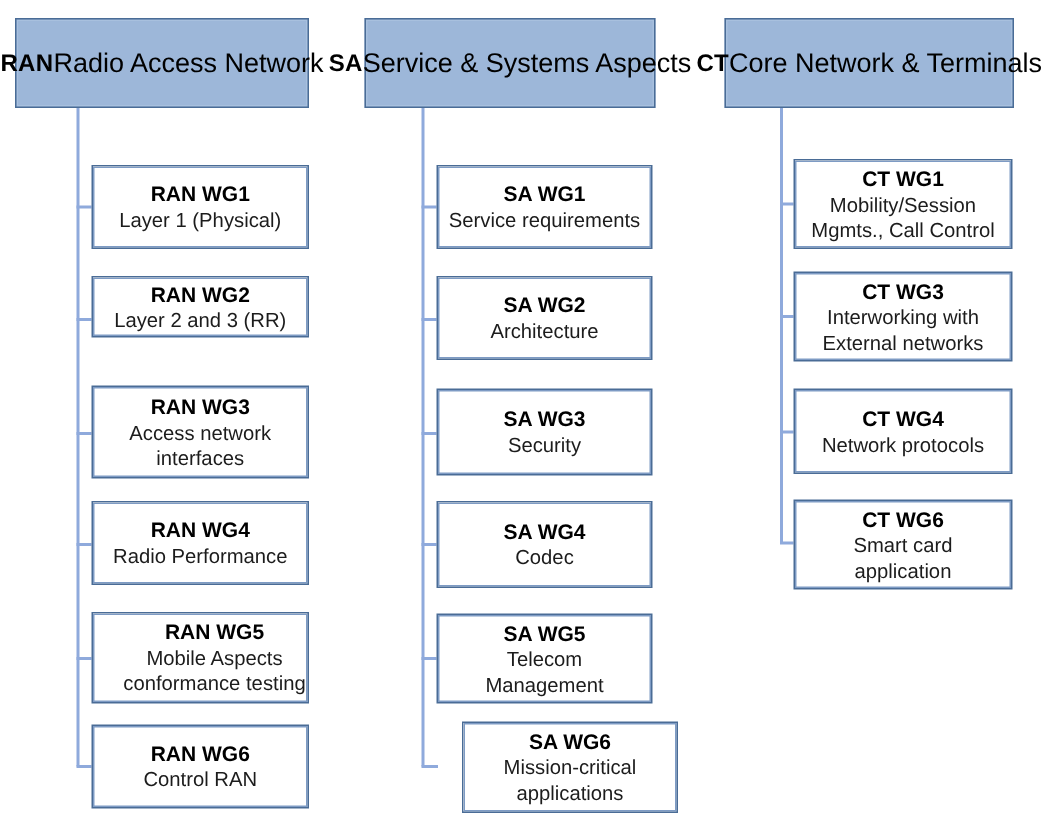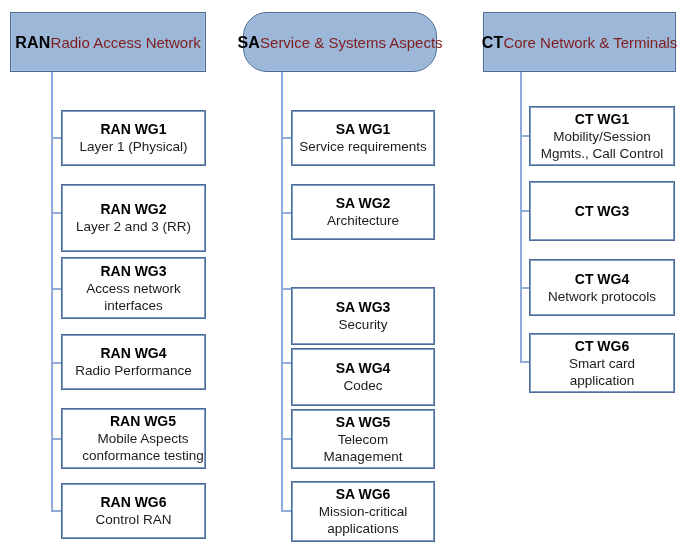--- a/index.html
+++ b/index.html
@@ -50,23 +50,23 @@
     text-align: center;
   }
   .header-title {
     font-weight: bold;
     font-size: 16px;
     line-height: 19px;
     color: #000000;
     letter-spacing: 0.2px;
   }
   .header-sub {
-    font-size: 15px;
+    font-size: 18px;
     line-height: 17px;
-    color: #7f1d1d;
+    color: #000000;
     margin-top: 1px;
     white-space: nowrap;
   }
   .wg-box {
     position: absolute;
     box-sizing: border-box;
     background: #ffffff;
     border: 1px solid #4A6C96;
     box-shadow: inset 0 0 0 1px #7E9BC4;
     display: flex;
@@ -106,21 +106,21 @@
 
     <div class="trunk" style="left:51px; top:72px; height:439px;"></div>
 
     <div class="stub" style="left:51px; top:137px; width:11px;"></div>
     <div class="wg-box" style="left:61px; top:110px; width:145px; height:56px;">
       <div class="wg-title">RAN WG1</div>
       <div class="wg-desc">Layer 1 (Physical)</div>
     </div>
 
     <div class="stub" style="left:51px; top:212px; width:11px;"></div>
-    <div class="wg-box" style="left:61px; top:184px; width:145px; height:68px;justify-content:center;">
+    <div class="wg-box" style="left:61px; top:184px; width:145px; height:41px;justify-content:center;">
       <div class="wg-title">RAN WG2</div>
       <div class="wg-desc">Layer 2 and 3 (RR)</div>
     </div>
 
     <div class="stub" style="left:51px; top:288px; width:11px;"></div>
     <div class="wg-box" style="left:61px; top:257px; width:145px; height:62px;">
       <div class="wg-title">RAN WG3</div>
       <div class="wg-desc wrap" style="width:120px;">Access network interfaces</div>
     </div>
 
@@ -138,59 +138,59 @@
 
     <div class="stub" style="left:51px; top:510px; width:11px;"></div>
     <div class="wg-box" style="left:61px; top:483px; width:145px; height:56px;">
       <div class="wg-title">RAN WG6</div>
       <div class="wg-desc">Control RAN</div>
     </div>
   </div>
 
   <div class="column">
 
-    <div class="header-box" style="left:243px; top:12px; width:194px; height:60px;border-radius:24px;">
+    <div class="header-box" style="left:243px; top:12px; width:194px; height:60px;">
       <div class="header-title">SA</div>
       <div class="header-sub">Service &amp; Systems Aspects</div>
     </div>
 
     <div class="trunk" style="left:281px; top:72px; height:439px;"></div>
 
     <div class="stub" style="left:281px; top:137px; width:11px;"></div>
     <div class="wg-box" style="left:291px; top:110px; width:144px; height:56px;">
       <div class="wg-title">SA WG1</div>
       <div class="wg-desc">Service requirements</div>
     </div>
 
     <div class="stub" style="left:281px; top:212px; width:11px;"></div>
     <div class="wg-box" style="left:291px; top:184px; width:144px; height:56px;">
       <div class="wg-title">SA WG2</div>
       <div class="wg-desc">Architecture</div>
     </div>
 
     <div class="stub" style="left:281px; top:288px; width:11px;"></div>
-    <div class="wg-box" style="left:291px; top:259px; width:144px; height:58px;margin-top:28px;">
+    <div class="wg-box" style="left:291px; top:259px; width:144px; height:58px;">
       <div class="wg-title">SA WG3</div>
       <div class="wg-desc">Security</div>
     </div>
 
     <div class="stub" style="left:281px; top:362px; width:11px;"></div>
-    <div class="wg-box" style="left:291px; top:334px; width:144px; height:58px;margin-top:14px;">
+    <div class="wg-box" style="left:291px; top:334px; width:144px; height:58px;">
       <div class="wg-title">SA WG4</div>
       <div class="wg-desc">Codec</div>
     </div>
 
     <div class="stub" style="left:281px; top:438px; width:11px;"></div>
     <div class="wg-box" style="left:291px; top:409px; width:144px; height:60px;">
       <div class="wg-title">SA WG5</div>
       <div class="wg-desc wrap" style="width:100px;">Telecom Management</div>
     </div>
 
     <div class="stub" style="left:281px; top:510px; width:11px;"></div>
-    <div class="wg-box" style="left:291px; top:481px; width:144px; height:61px;">
+    <div class="wg-box" style="left:308px; top:481px; width:144px; height:61px;">
       <div class="wg-title">SA WG6</div>
       <div class="wg-desc wrap" style="width:110px;">Mission-critical applications</div>
     </div>
   </div>
 
   <div class="column">
 
     <div class="header-box" style="left:483px; top:12px; width:193px; height:60px;">
       <div class="header-title">CT</div>
       <div class="header-sub">Core Network &amp; Terminals</div>
@@ -200,20 +200,21 @@
 
     <div class="stub" style="left:520px; top:135px; width:11px;"></div>
     <div class="wg-box" style="left:529px; top:106px; width:146px; height:60px;text-align:center;">
       <div class="wg-title">CT WG1</div>
       <div class="wg-desc wrap" style="width:142px;">Mobility/Session Mgmts., Call Control</div>
     </div>
 
     <div class="stub" style="left:520px; top:210px; width:11px;"></div>
     <div class="wg-box" style="left:529px; top:181px; width:146px; height:60px;">
       <div class="wg-title">CT WG3</div>
+      <div class="wg-desc wrap" style="width:134px;">Interworking with External networks</div>
     </div>
 
     <div class="stub" style="left:520px; top:287px; width:11px;"></div>
     <div class="wg-box" style="left:529px; top:259px; width:146px; height:57px;">
       <div class="wg-title">CT WG4</div>
       <div class="wg-desc">Network protocols</div>
     </div>
 
     <div class="stub" style="left:520px; top:361px; width:11px;"></div>
     <div class="wg-box" style="left:529px; top:333px; width:146px; height:60px;">

